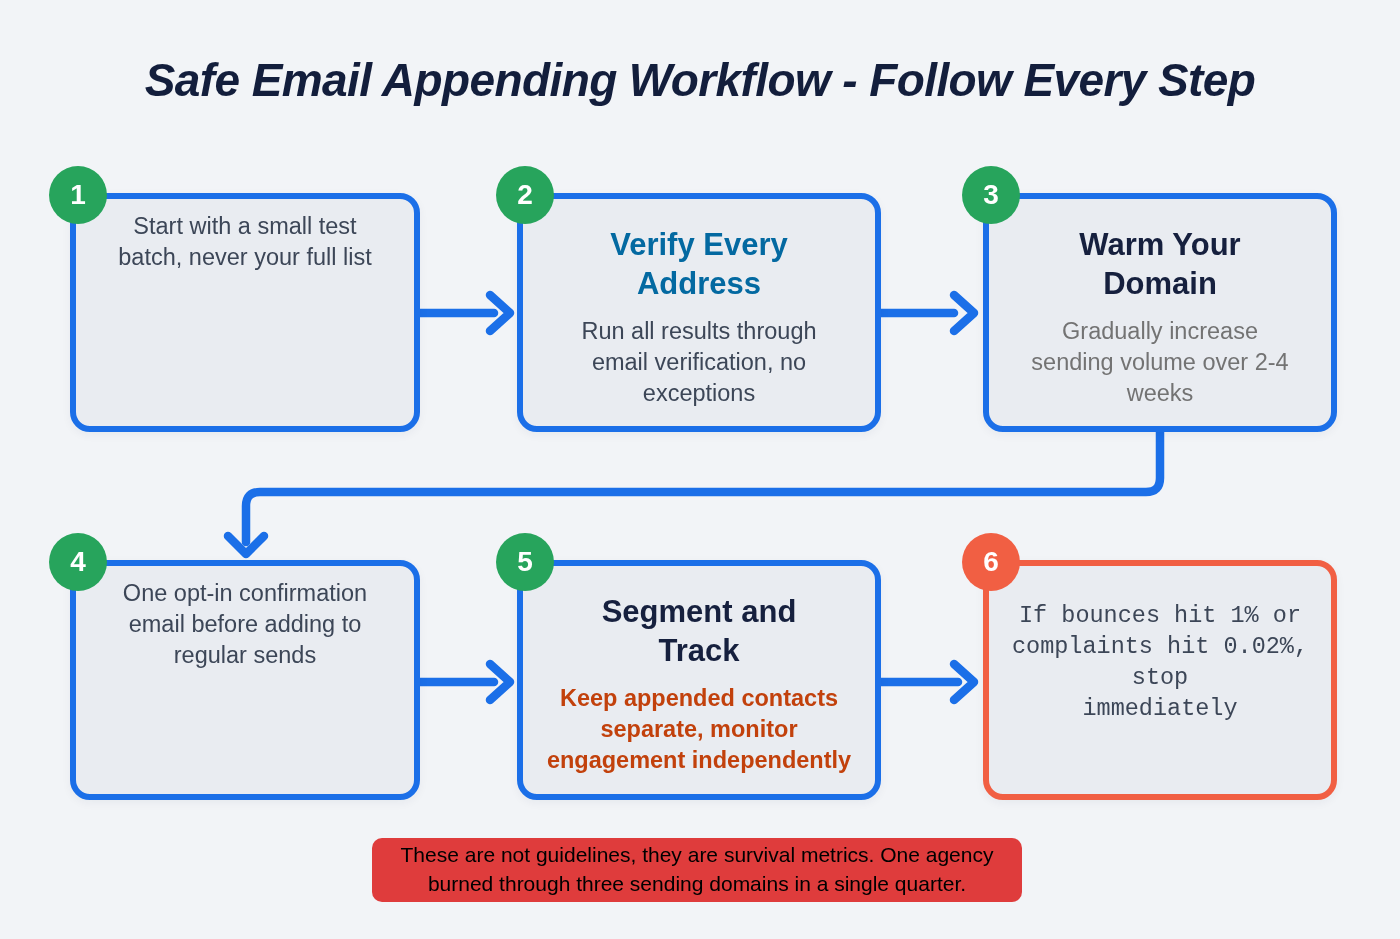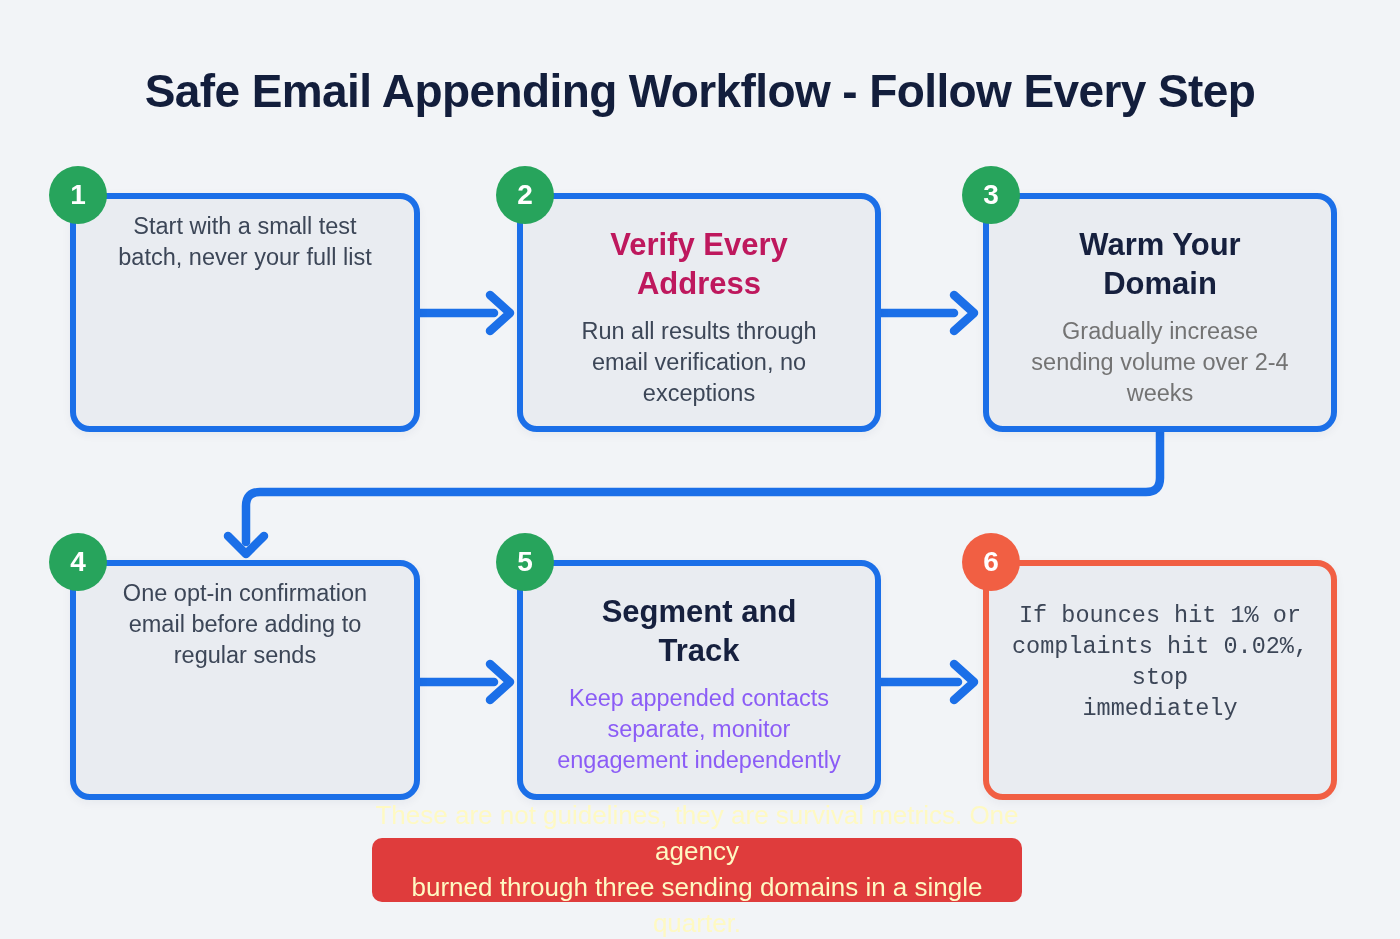--- a/index.html
+++ b/index.html
@@ -5,27 +5,28 @@
   html, body { margin: 0; padding: 0; }
   body {
     width: 1400px; height: 939px;
     position: relative;
     overflow: hidden;
     background: #f2f4f7;
     font-family: "Liberation Sans", "DejaVu Sans", sans-serif;
   }
   .title {
     position: absolute;
-    top: 64px; left: 0; width: 100%;
+    top: 53px; left: 0; width: 100%;
     text-align: center;
     font-size: 46px;
     font-weight: bold;
     letter-spacing: -0.6px;
     color: #131e3c;
     margin: 0;
+    font-style: italic;
   }
   .connectors {
     position: absolute;
     left: 0; top: 0;
     width: 1400px; height: 939px;
   }
   .flow {
     stroke: var(--flow, #1b6fe8);
     stroke-width: 8.5;
     fill: none;
@@ -74,22 +75,22 @@
   }
   .step6 .step-title { margin-top: 46px; }
   .step6 .step-desc  { margin-top: 34px; font-family: Liberation Mono, monospace; }
   .banner {
     position: absolute;
     left: 372px; top: 838px;
     width: 650px; height: 64px;
     box-sizing: border-box;
     border-radius: 10px;
     background: #df3c3c;
-    color: #fef9c3;
-    font-size: 26px;
+    color: #000000;
+    font-size: 21px;
     line-height: 1.38;
     display: flex;
     align-items: center;
     justify-content: center;
     text-align: center;
     white-space: pre-line;
   }
 </style>
 </head>
 <body style="background: rgb(242, 244, 247);">
@@ -114,21 +115,21 @@
 </svg>
 
 <div class="step" style="left: 70px; top: 193px; width: 350px; height: 239px; border-color: rgb(27, 111, 232); background: rgb(233, 236, 241);">
   <div class="badge" style="background: rgb(39, 164, 92);">1</div>
   <p class="step-desc" style="color: rgb(60, 70, 87);">Start with a small test
 batch, never your full list</p>
 </div>
 
 <div class="step" style="left: 517px; top: 193px; width: 364px; height: 239px; border-color: rgb(27, 111, 232); background: rgb(233, 236, 241);">
   <div class="badge" style="background: rgb(39, 164, 92);">2</div>
-  <h2 class="step-title" style="color: #be185d;">Verify Every
+  <h2 class="step-title" style="color: #0369a1;">Verify Every
 Address</h2>
   <p class="step-desc" style="color: rgb(60, 70, 87);">Run all results through
 email verification, no
 exceptions</p>
 </div>
 
 <div class="step" style="left: 983px; top: 193px; width: 354px; height: 239px; border-color: rgb(27, 111, 232); background: rgb(233, 236, 241);">
   <div class="badge" style="background: rgb(39, 164, 92);">3</div>
   <h2 class="step-title" style="color: rgb(22, 32, 62);">Warm Your
 Domain</h2>
@@ -141,21 +142,21 @@
   <div class="badge" style="background: rgb(39, 164, 92);">4</div>
   <p class="step-desc" style="color: rgb(60, 70, 87);">One opt-in confirmation
 email before adding to
 regular sends</p>
 </div>
 
 <div class="step" style="left: 517px; top: 560px; width: 364px; height: 240px; border-color: rgb(27, 111, 232); background: rgb(233, 236, 241);">
   <div class="badge" style="background: rgb(39, 164, 92);">5</div>
   <h2 class="step-title" style="color: rgb(22, 32, 62);">Segment and
 Track</h2>
-  <p class="step-desc" style="color: #8b5cf6;">Keep appended contacts
+  <p class="step-desc" style="color: #c2410c; font-weight: bold;">Keep appended contacts
 separate, monitor
 engagement independently</p>
 </div>
 
 <div class="step step6" style="left: 983px; top: 560px; width: 354px; height: 240px; border-color: rgb(241, 95, 67); background: rgb(233, 236, 241);">
   <div class="badge" style="background: rgb(241, 95, 67);">6</div>
   <p class="step-desc" style="color: rgb(60, 70, 87);">If bounces hit 1% or
 complaints hit 0.02%, stop
 immediately</p>
 </div>

